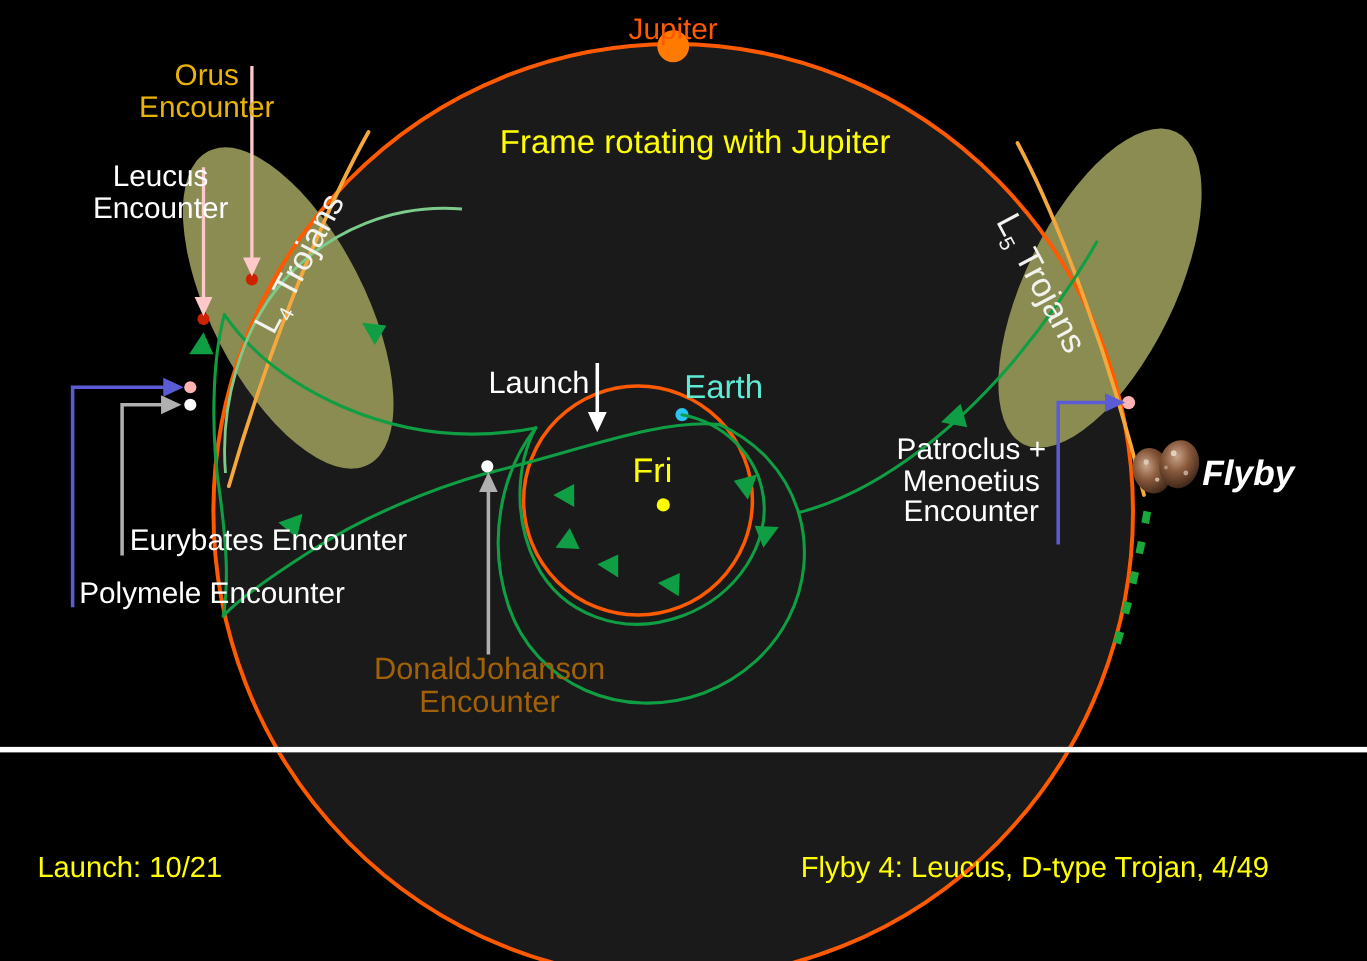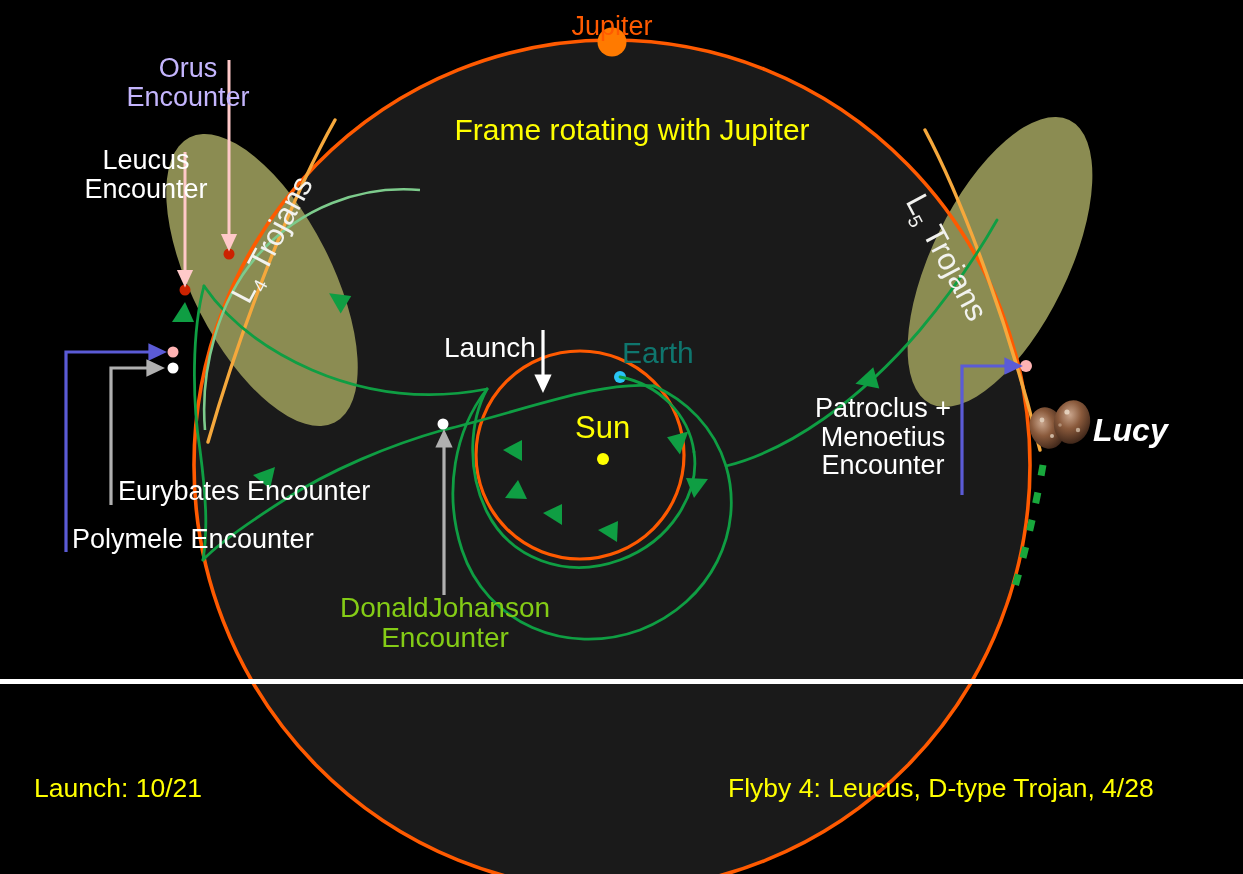--- a/index.html
+++ b/index.html
@@ -163,63 +163,63 @@
       <circle cx="1060" cy="425" r="1.8" fill="#cbb49c" opacity=".6"></circle>
     </g>
 
     <rect x="0" y="679" width="1243" height="5" fill="#ffffff"></rect>
   </svg>
 
   <div class="lbl c" style="left:520px;top:12px;width:184px;font-size:27px;color:#ff5a00;">Jupiter</div>
 
   <div class="lbl c" style="left:400px;top:86px;width:464px;font-size:30px;color:#ffff00;margin-top:28px;">Frame rotating with Jupiter</div>
 
-  <div class="lbl c" style="left:80px;top:54px;width:216px;font-size:27px;color:#c4b5fd;">Orus
+  <div class="lbl c" style="left:80px;top:54px;width:216px;font-size:27px;color:#eab308;">Orus
 Encounter</div>
 
   <div class="lbl c" style="left:38px;top:146px;width:216px;font-size:27px;color:#fff;">Leucus
 Encounter</div>
 
   <div class="lbl" style="left:72px;top:525px;font-size:27px;color:#fff;">Polymele Encounter</div>
 
   <div class="lbl" style="left:118px;top:477px;font-size:27px;color:#fff;">Eurybates Encounter</div>
 
   <div class="lbl" style="left:444px;top:333px;font-size:28px;color:#fff;">Launch</div>
 
-  <div class="lbl" style="left:622px;top:337px;font-size:30px;color:#0f766e;">Earth</div>
-
-  <div class="lbl" style="left:575px;top:412px;font-size:31px;color:#ffff00;">Sun</div>
-
-  <div class="lbl c" style="left:275px;top:593px;width:340px;font-size:28px;color:#84cc16;">DonaldJohanson
+  <div class="lbl" style="left:622px;top:337px;font-size:30px;color:#5eead4;">Earth</div>
+
+  <div class="lbl" style="left:575px;top:412px;font-size:31px;color:#ffff00;">Fri</div>
+
+  <div class="lbl c" style="left:275px;top:593px;width:340px;font-size:28px;color:#a16207;">DonaldJohanson
 Encounter</div>
 
   <div class="lbl c" style="left:808px;top:394px;width:150px;font-size:27px;color:#fff;">Patroclus +
 Menoetius
 Encounter</div>
 
-  <div class="lbl" style="left:1093px;top:414px;font-size:32px;font-style:italic;font-weight:bold;color:#fff;">Lucy</div>
+  <div class="lbl" style="left:1093px;top:414px;font-size:32px;font-style:italic;font-weight:bold;color:#fff;">Flyby</div>
 
   <div style="position:absolute;left:224px;top:292px;transform:rotate(-62deg);
               transform-origin:left top;font-size:31px;color:#f2f2ef;white-space:nowrap;">
     <span>L</span><sub style="font-size:19px;">4</sub><span> Trojans</span>
   </div>
 
   <div style="position:absolute;left:930px;top:188px;transform:rotate(62deg);
               transform-origin:left top;font-size:31px;color:#f2f2ef;white-space:nowrap;">
     <span>L</span><sub style="font-size:19px;">5</sub><span> Trojans</span>
   </div>
 
   <div id="legend">
     <div class="leg-col" id="leg-left">
       <span class="leg-row">Launch: 10/21</span>
       
       
       
     </div>
     <div class="leg-col" id="leg-right">
-      <span class="leg-row">Flyby 4: Leucus, D-type Trojan, 4/28</span>
+      <span class="leg-row">Flyby 4: Leucus, D-type Trojan, 4/49</span>
       
       
       
     </div>
   </div>
 
 </div>
 
 </body></html>

